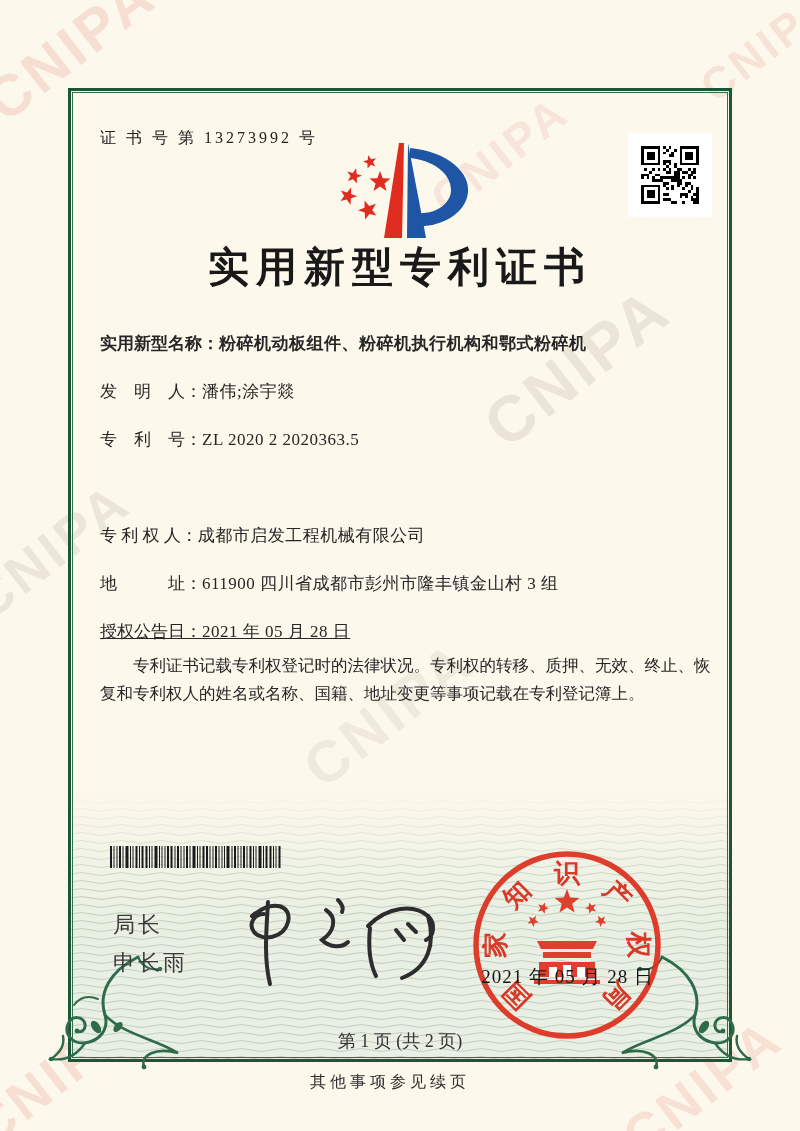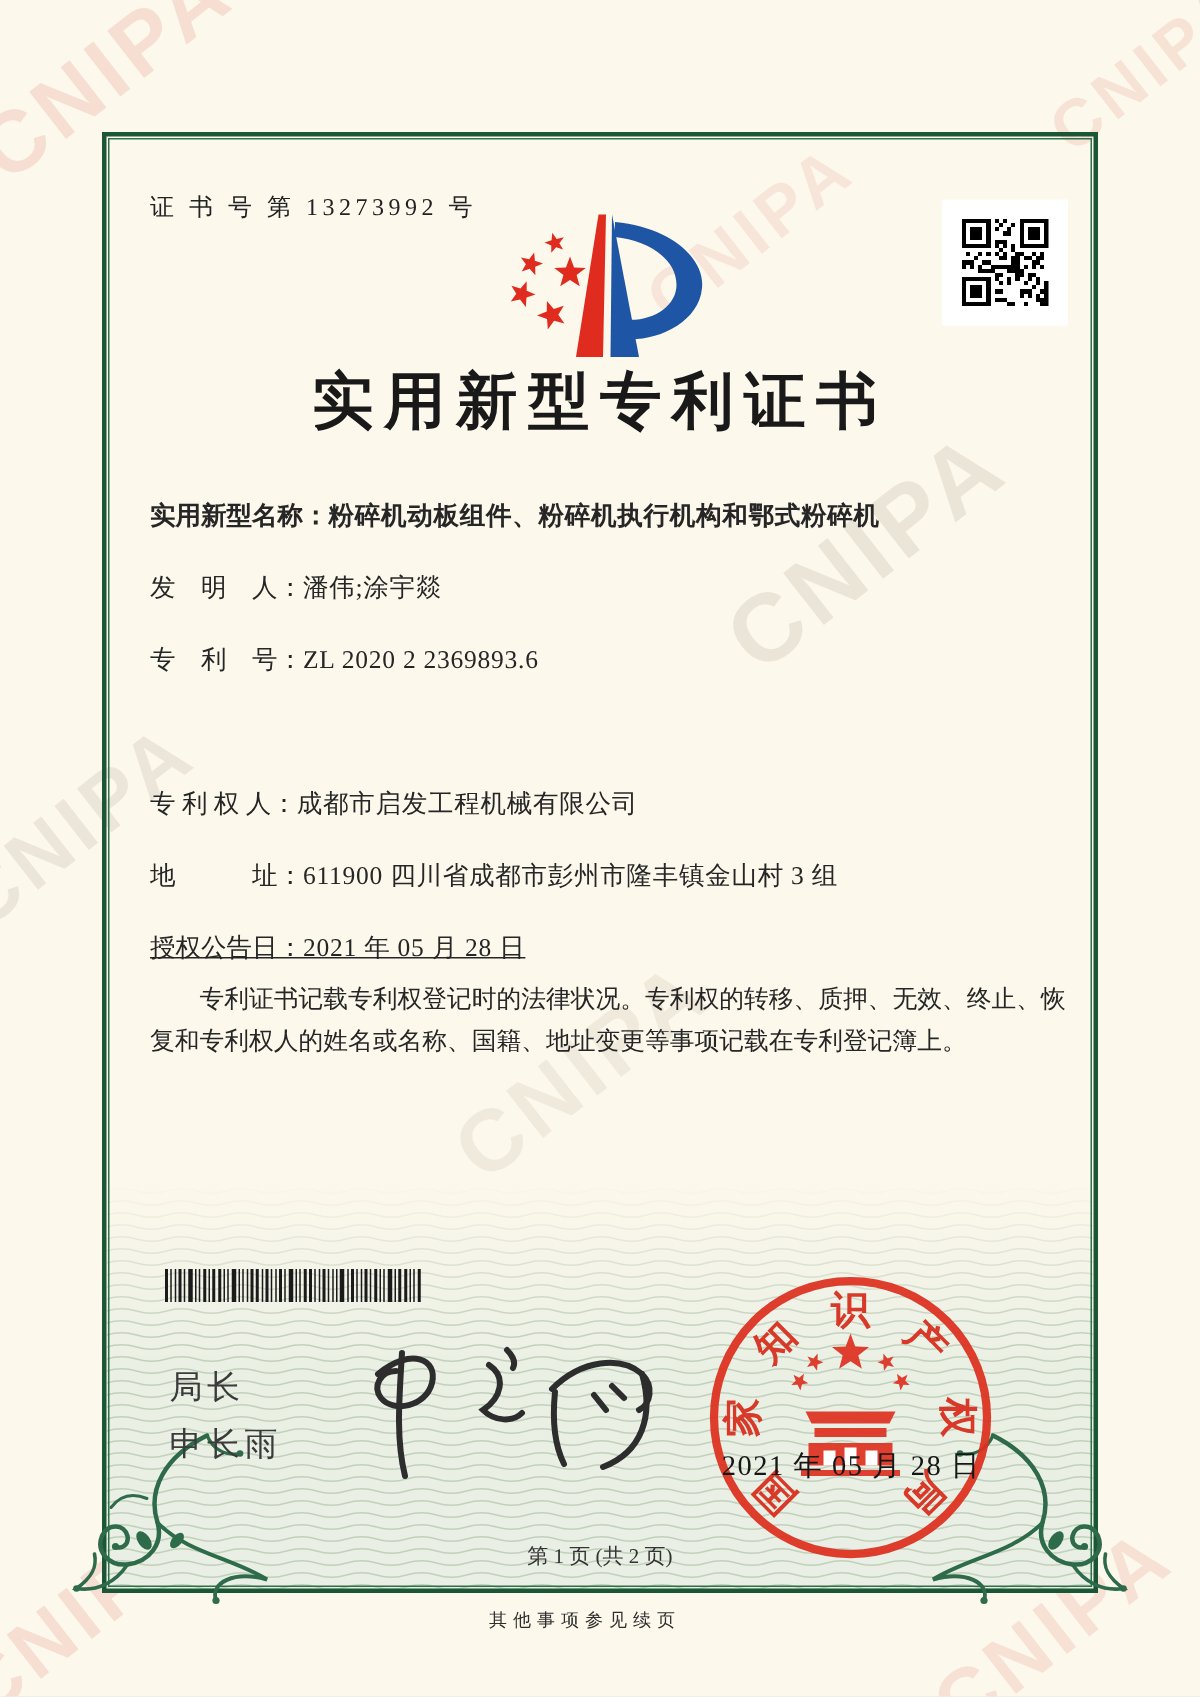--- a/index.html
+++ b/index.html
@@ -45,22 +45,22 @@
   .sig{position:absolute;left:230px;top:882px;z-index:3;}
   .seal{position:absolute;left:467px;top:845px;width:200px;height:200px;z-index:3;}
   .seal-char{
     position:absolute;width:30px;height:30px;line-height:30px;text-align:center;
     font-size:26px;font-weight:bold;color:#d8301f;opacity:.95;
   }
   .seal-date{
     position:absolute;left:455px;top:964px;width:225px;text-align:center;
     font-size:19px;color:#161616;letter-spacing:1px;z-index:4;white-space:pre;
   }
-  .footer-page{position:absolute;left:68px;top:1029px;width:664px;text-align:center;font-size:14px;color:#333;z-index:3;white-space:pre;}
-  .cont-note{position:absolute;left:0;top:1072px;width:780px;text-align:center;font-size:12px;letter-spacing:4px;color:#2e2e2e;z-index:2;}
+  .footer-page{position:absolute;left:68px;top:1029px;width:664px;text-align:center;font-size:18px;color:#333;z-index:3;white-space:pre;}
+  .cont-note{position:absolute;left:0;top:1072px;width:780px;text-align:center;font-size:16px;letter-spacing:4px;color:#2e2e2e;z-index:2;}
   .qr-panel{position:absolute;left:628px;top:133px;width:84px;height:84px;background:#fff;z-index:2;}
   .qr-panel svg{position:absolute;left:13px;top:13px;}
   .barcode{position:absolute;left:110px;top:846px;z-index:3;}
   .logo{position:absolute;left:330px;top:128px;z-index:2;}
   .flourish{position:absolute;width:150px;height:145px;z-index:2;}
   .fl-bl{left:38px;top:935px;}
   .fl-br{left:612px;top:935px;}
 </style>
 </head>
 <body>
@@ -282,21 +282,21 @@
         <rect x="0" y="14" width="7" height="7" fill="#000"></rect>
         <rect x="1" y="15" width="5" height="5" fill="#fff"></rect>
         <rect x="2" y="16" width="3" height="3" fill="#000"></rect>
       </svg>
   </div>
 
   <div class="title">实用新型专利证书</div>
 
   <div class="row" style="top:332px;font-weight:bold;"><span>实用新型名称：</span><span class="val">粉碎机动板组件、粉碎机执行机构和鄂式粉碎机</span></div>
   <div class="row" style="top:380px;font-family:Liberation Serif, serif;"><span>发　明　人：</span><span class="val">潘伟;涂宇燚</span></div>
-  <div class="row" style="top:428px;"><span>专　利　号：</span><span class="val">ZL 2020 2 2369893.6</span></div>
+  <div class="row" style="top:428px;"><span>专　利　号：</span><span class="val">ZL 2020 2 2020363.5</span></div>
   <div class="row" style="top:524px;"><span>专 利 权 人：</span><span class="val">成都市启发工程机械有限公司</span></div>
   <div class="row" style="top:572px;"><span>地　　　址：</span><span class="val">611900 四川省成都市彭州市隆丰镇金山村 3 组</span></div>
   <div class="row" style="top:620px;text-decoration:underline;"><span>授权公告日：</span><span class="val">2021 年 05 月 28 日</span></div>
 
   <div class="paras">
     <p>专利证书记载专利权登记时的法律状况。专利权的转移、质押、无效、终止、恢复和专利权人的姓名或名称、国籍、地址变更等事项记载在专利登记簿上。</p>
   </div>
 
   <svg class="barcode" id="barcode" width="210" height="22">
       <rect x="0" y="0" width="2" height="22" fill="#1a1a1a"></rect>

